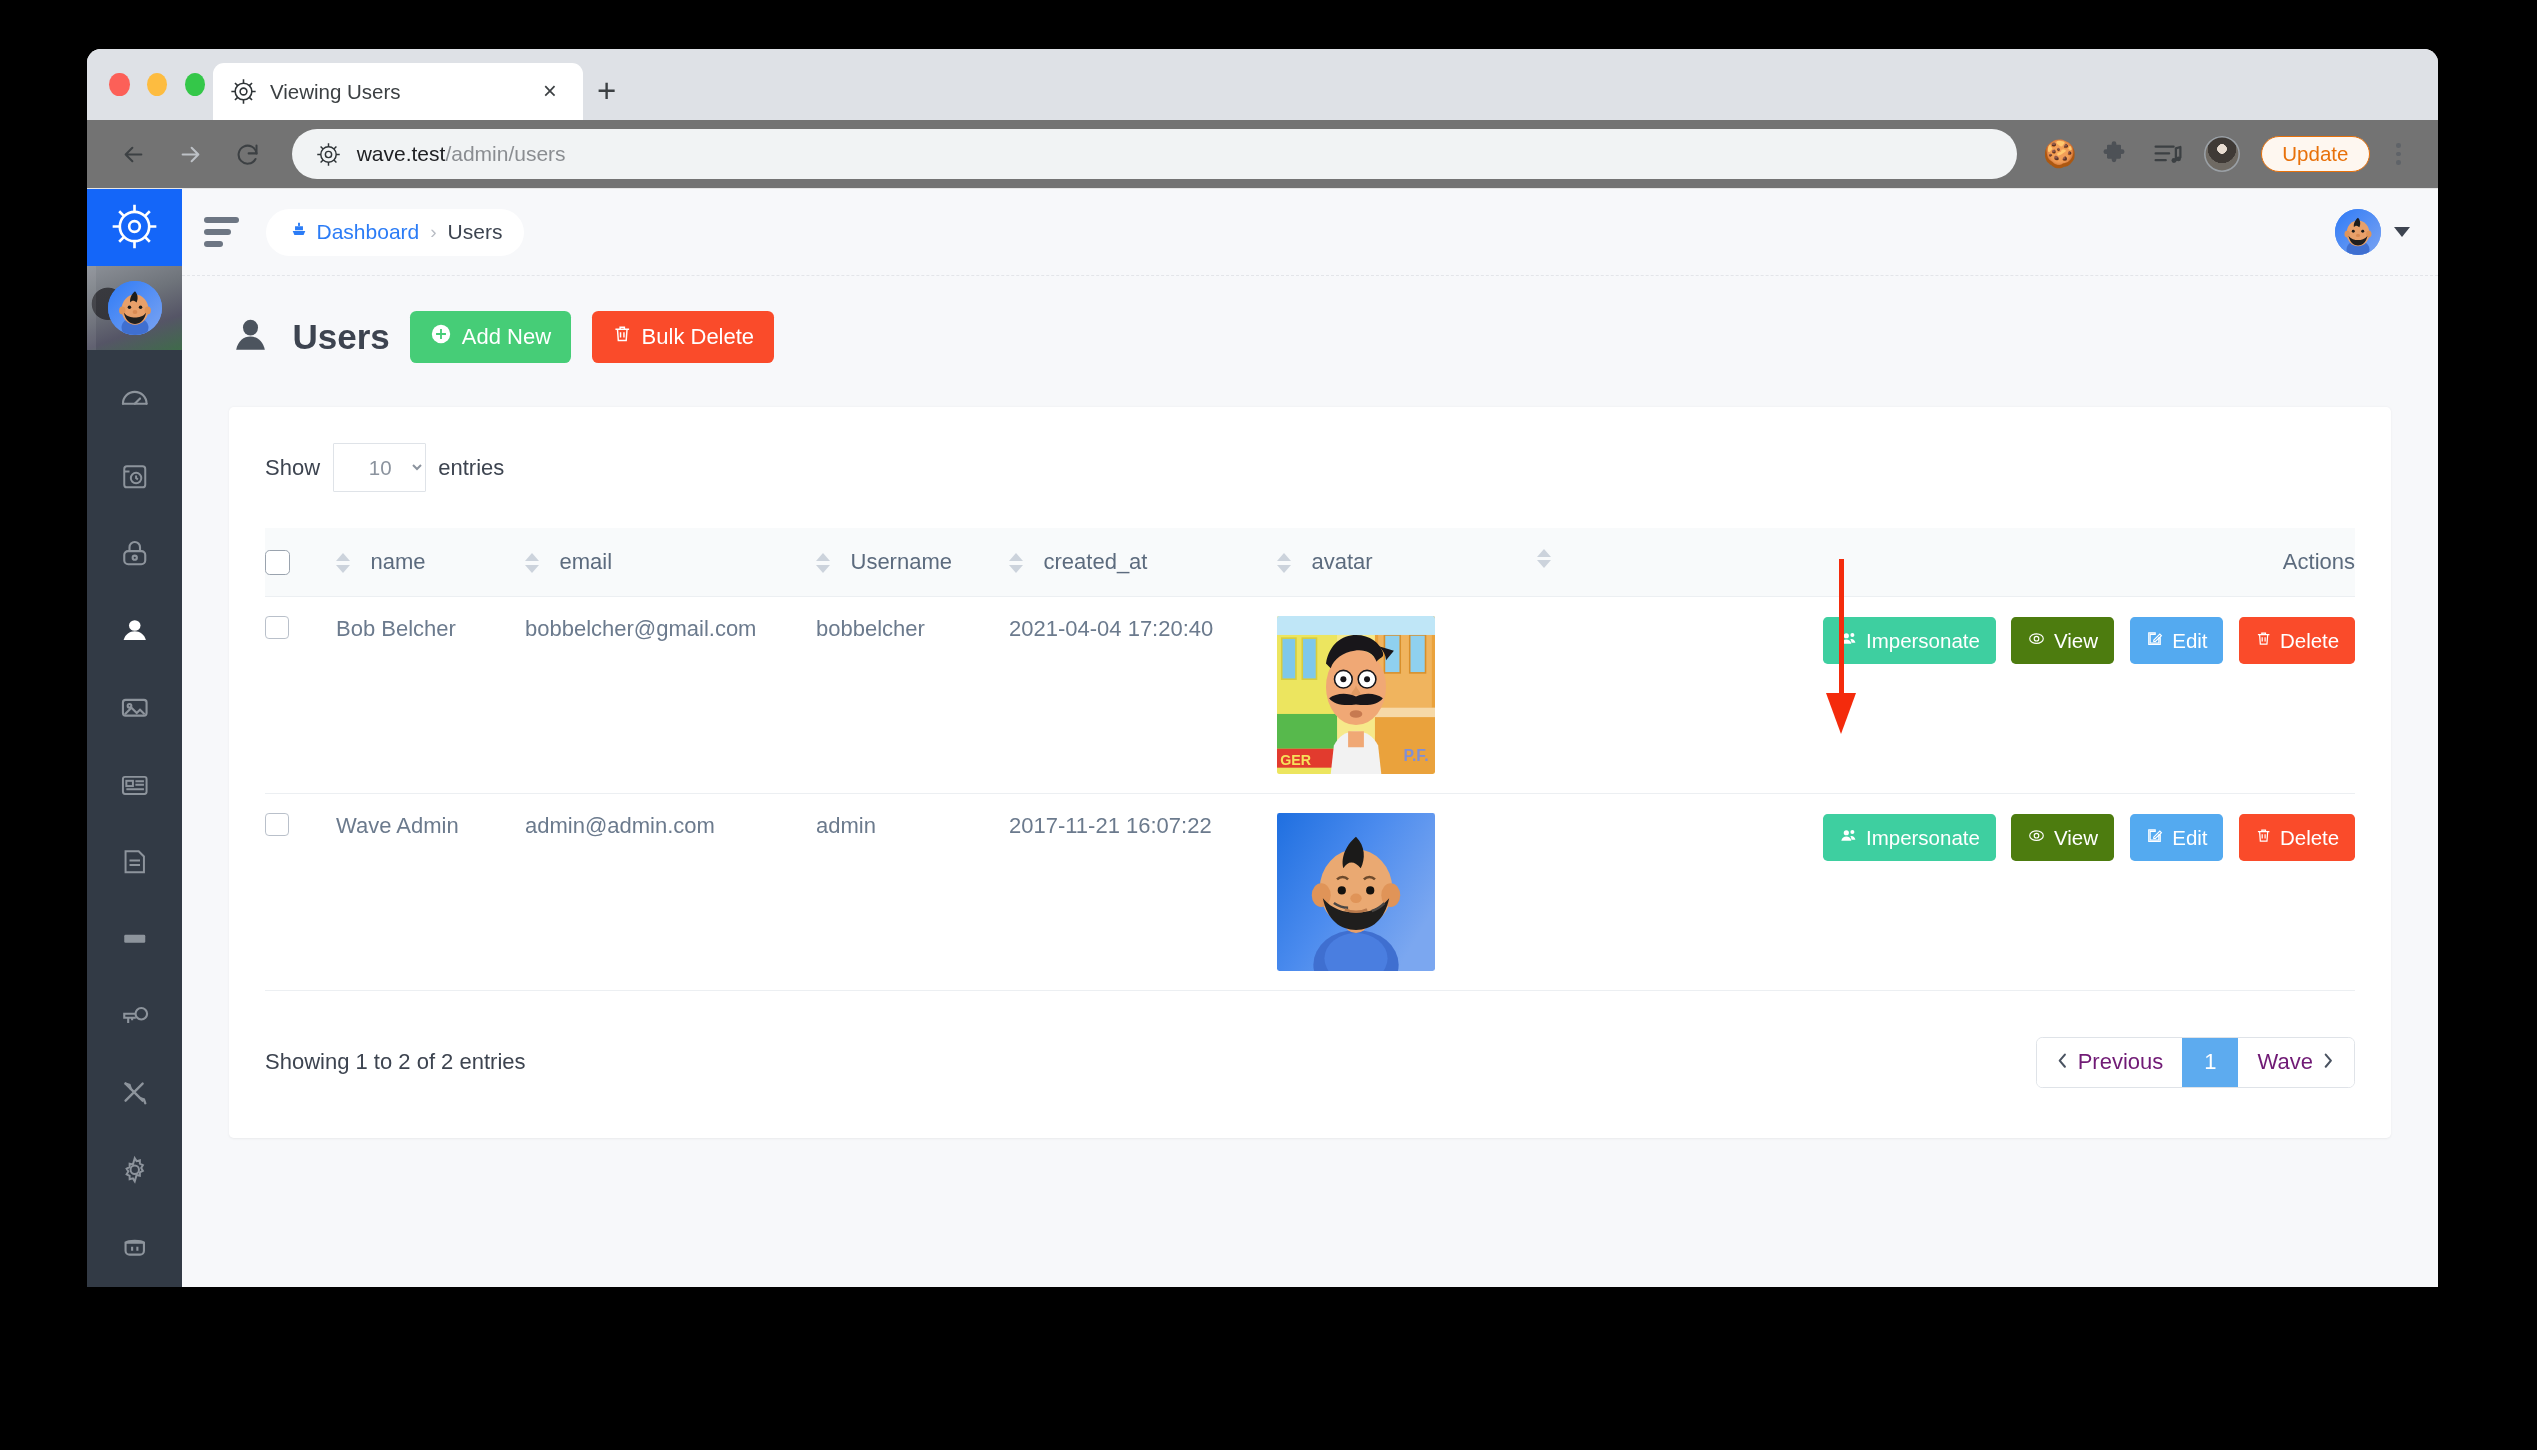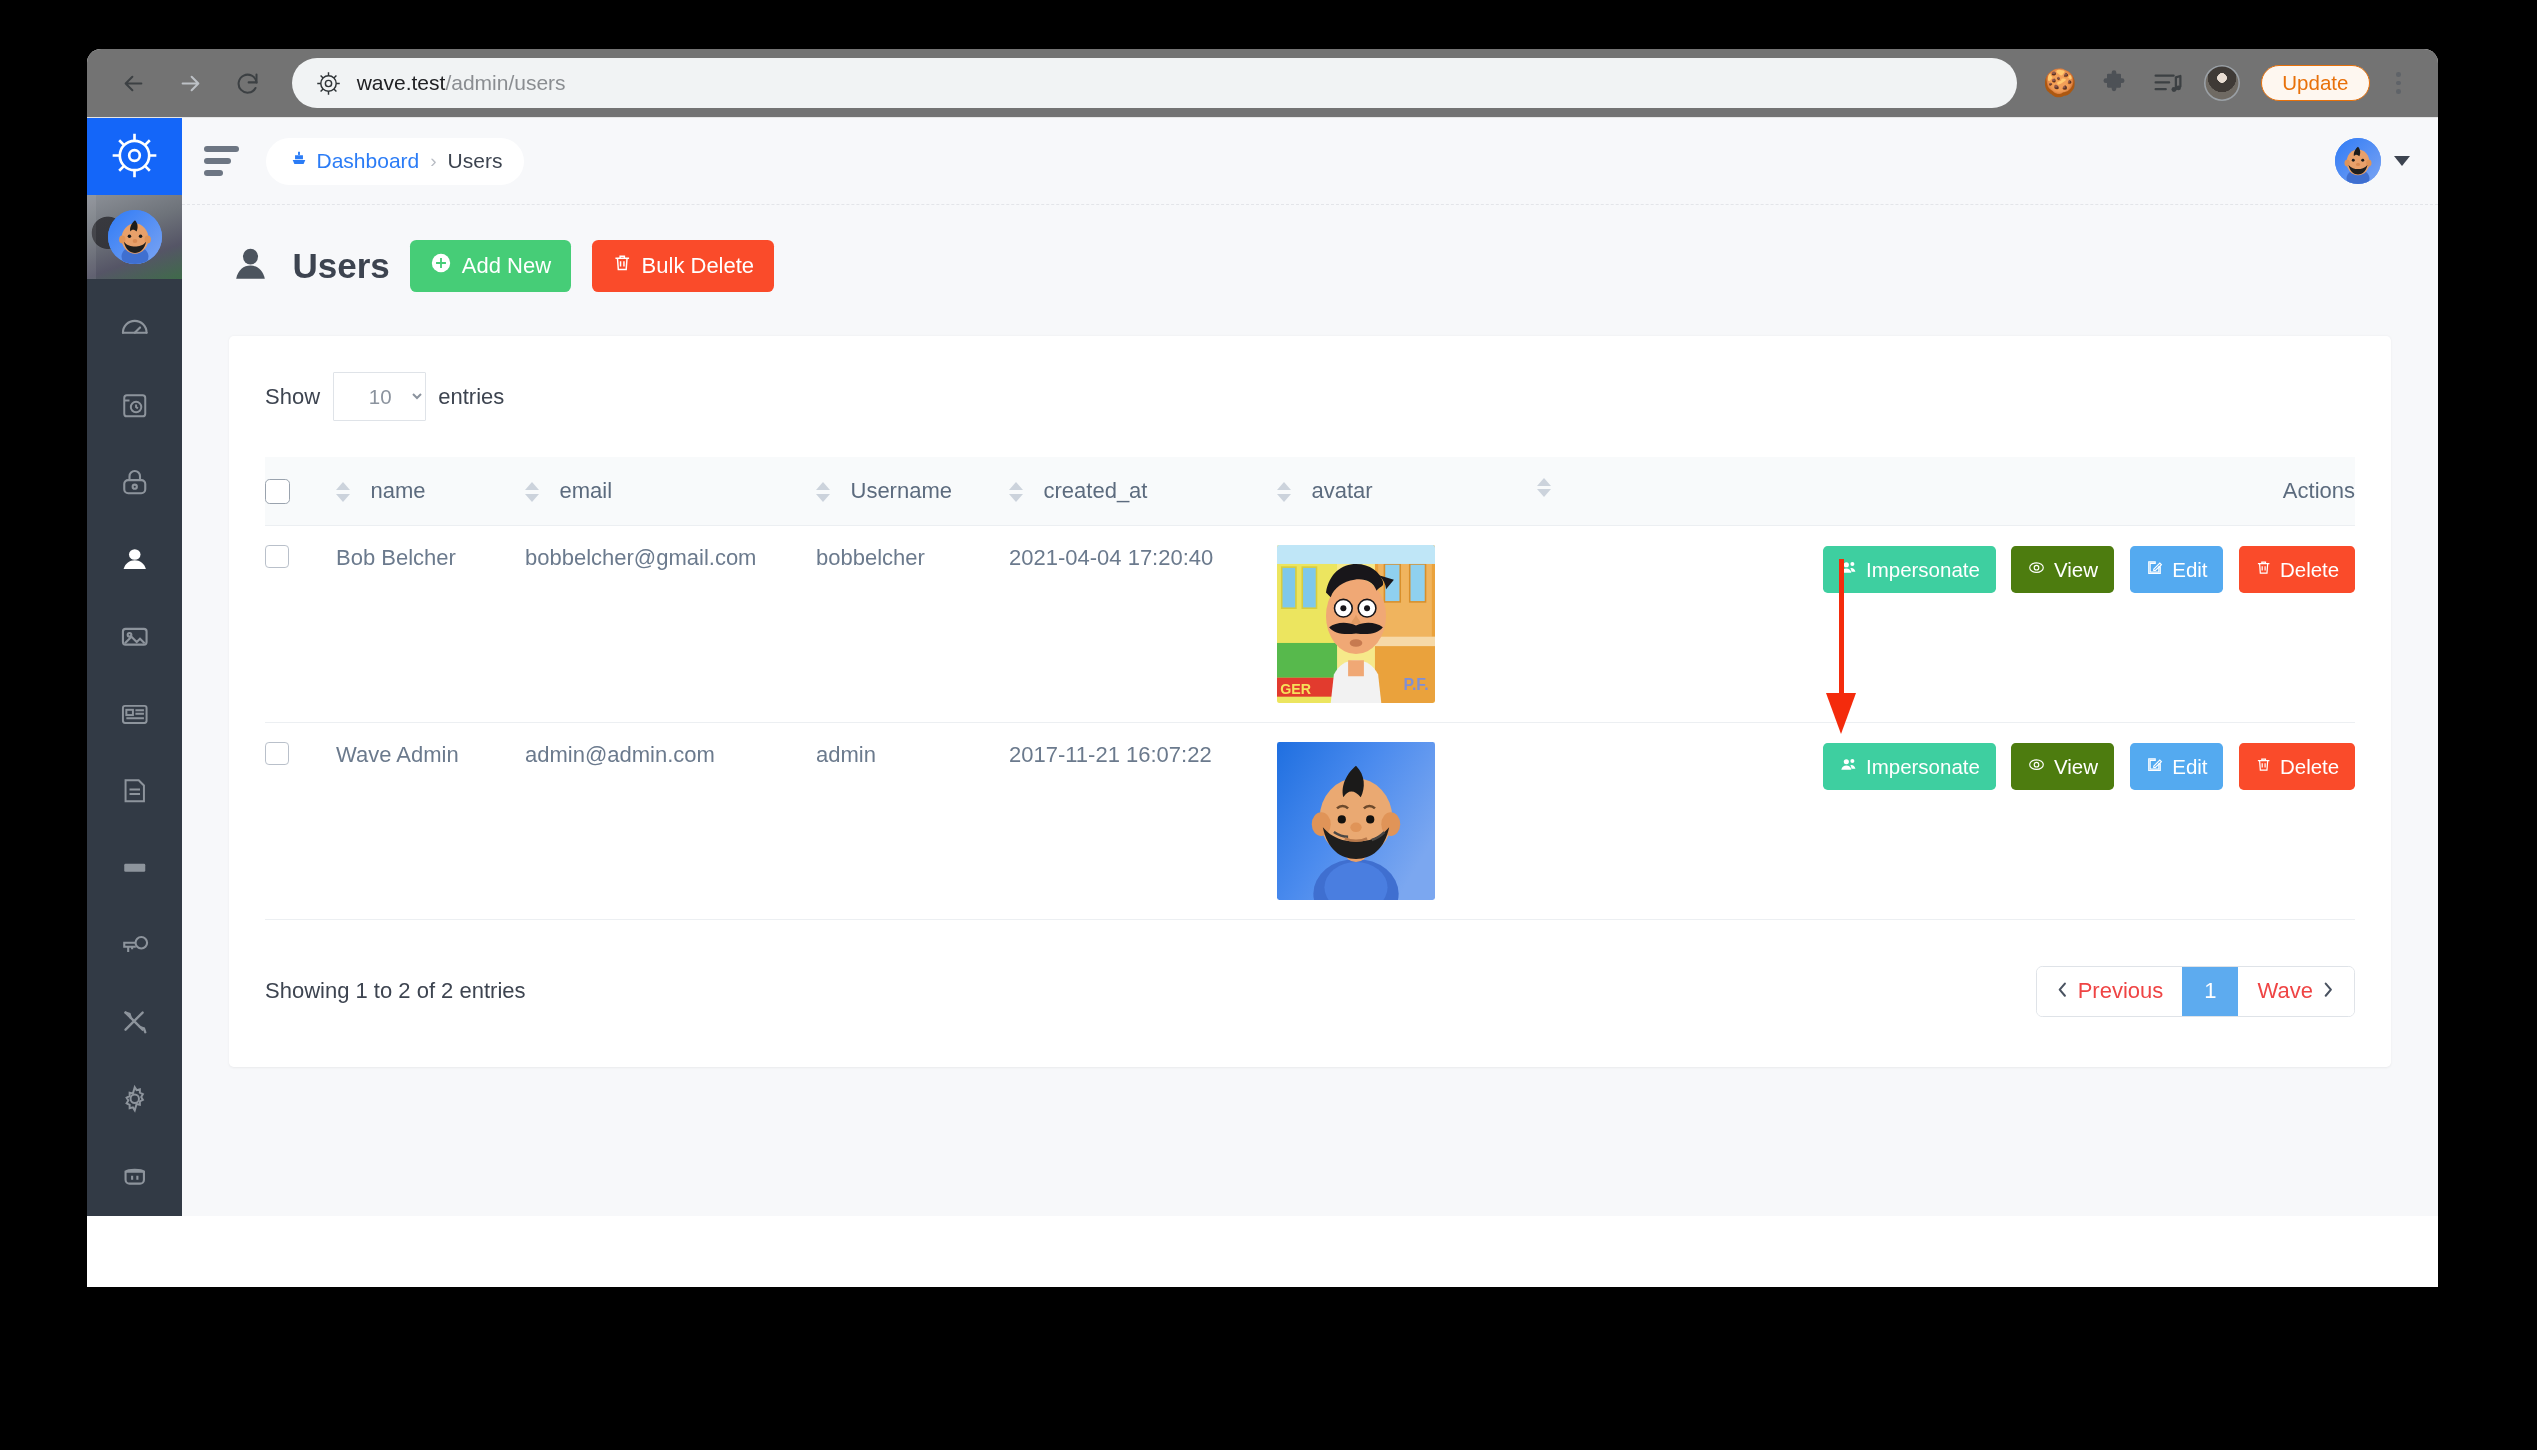--- a/index.html
+++ b/index.html
@@ -319,21 +319,21 @@
 
   .table-footer {
     display: flex; align-items: center; justify-content: space-between;
     margin-top: 46px;
   }
   .showing-info { font-size: 22px; color: #3d4450; }
   .pagination { display: flex; border: 0.8px solid #dfe3e8; border-radius: 6.3px; overflow: hidden; }
   .page-btn {
     height: 49px; padding: 0 19px;
     display: flex; align-items: center; gap: 9.5px;
-    font-size: 22px; color: #ef4444;
+    font-size: 22px; color: #701a75;
     background: #fff; cursor: pointer;
     border: none; font-family: inherit;
   }
   .page-btn.num { background: #5dabef; color: #fff; padding: 0 22px; }
 
   
   .annot-arrow {
     position: absolute;
     left: 1833px; top: 559px;
     width: 17.3px; height: 175px;
@@ -349,20 +349,41 @@
     border-left: 15px solid transparent;
     border-right: 15px solid transparent;
     border-top: 41px solid #f42b0c;
   }
 </style>
 </head>
 <body>
 
 <div class="browser-window">
 
+  <div class="tabstrip">
+    <div class="traffic">
+      <span class="dot red"></span>
+      <span class="dot yellow"></span>
+      <span class="dot green"></span>
+    </div>
+
+    <div class="tab">
+      <span class="tab-favicon">
+        <svg width="27" height="27" viewBox="0 0 24 24" fill="none" stroke="#2f3437" stroke-width="1.4">
+          <circle cx="12" cy="12" r="3"></circle>
+            <circle cx="12" cy="12" r="7.4"></circle>
+          <path d="M12 1.2v3.4M12 19.4v3.4M1.2 12h3.4M19.4 12h3.4M4.4 4.4l2.4 2.4M17.2 17.2l2.4 2.4M19.6 4.4l-2.4 2.4M6.8 17.2l-2.4 2.4"></path>
+        </svg>
+      </span>
+      <span class="tab-title">Viewing Users</span>
+      <span class="tab-close">×</span>
+    </div>
+
+    <div class="newtab">+</div>
+  </div>
 
   <div class="toolbar">
     <div class="navbtn">
       <svg width="27" height="27" viewBox="0 0 24 24" fill="none" stroke="#3c4043" stroke-width="1.8" stroke-linecap="round" stroke-linejoin="round">
           <path d="M19 12H5M11 6l-6 6 6 6"></path>
         </svg>
     </div>
     <div class="navbtn">
       <svg width="27" height="27" viewBox="0 0 24 24" fill="none" stroke="#bdc1c6" stroke-width="1.8" stroke-linecap="round" stroke-linejoin="round">
           <path d="M5 12h14M13 6l6 6-6 6"></path>

